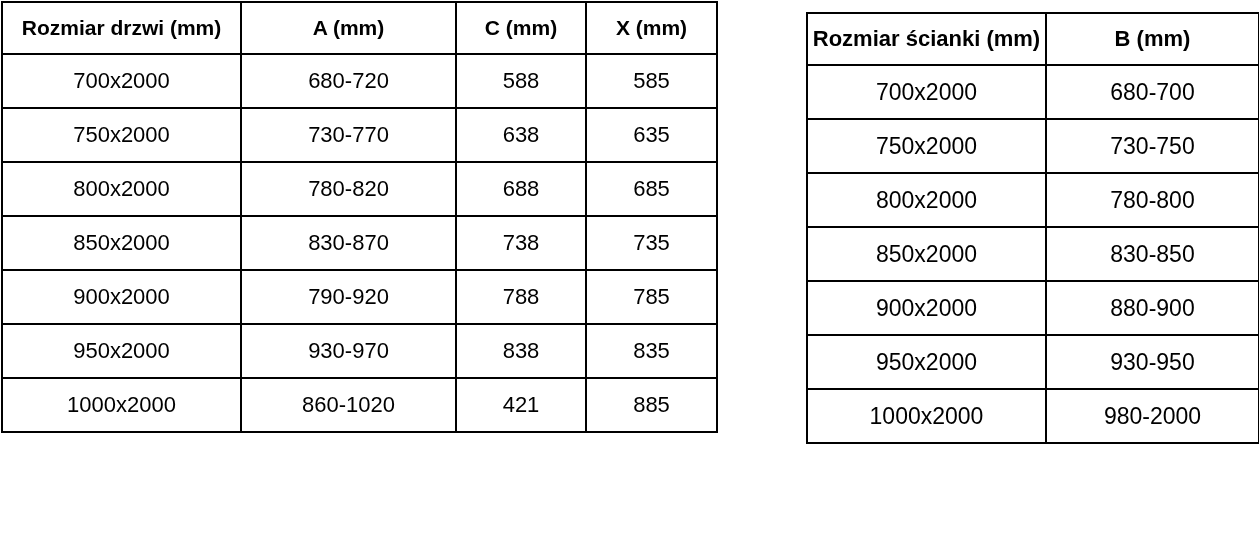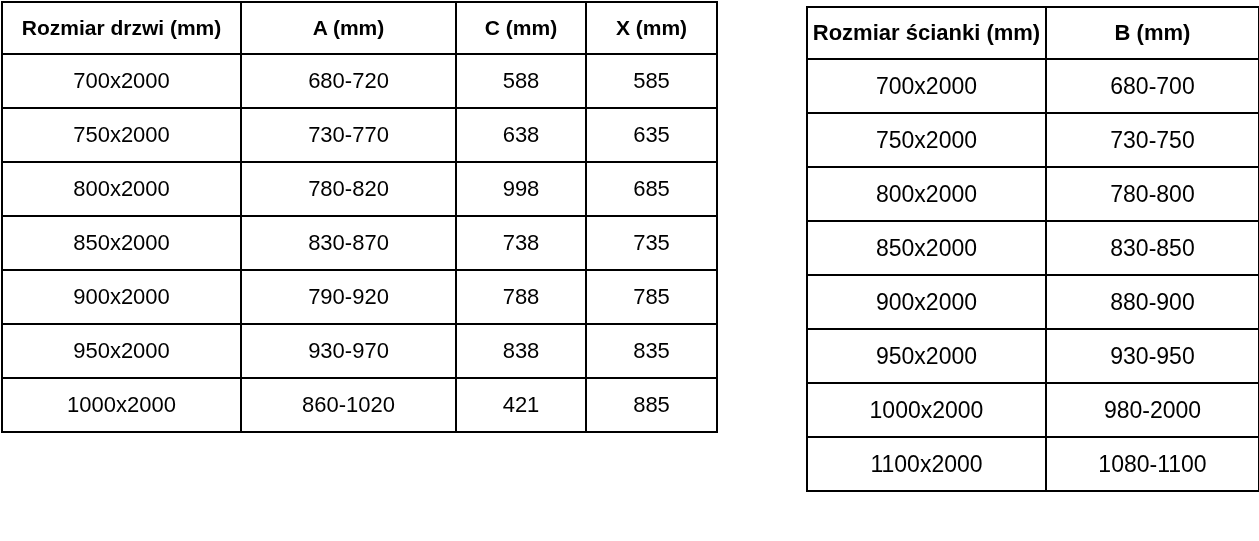--- a/index.html
+++ b/index.html
@@ -45,21 +45,21 @@
     height: 50px;
     font-size: 21px;
   }
   .door-table td {
     height: 52px;
     font-size: 22px;
     font-weight: normal;
   }
   .wall-table {
     left: 806px;
-    top: 6px;
+    top: 12px;
     width: 452px;
     border-radius: 7px;
   }
   .wall-table th {
     height: 50px;
     font-size: 22px;
   }
   .wall-table td {
     height: 52px;
     font-size: 23px;
@@ -95,21 +95,21 @@
         </tr>
         <tr>
           <td>750x2000</td>
           <td>730-770</td>
           <td>638</td>
           <td>635</td>
         </tr>
         <tr>
           <td>800x2000</td>
           <td>780-820</td>
-          <td>998</td>
+          <td>688</td>
           <td>685</td>
         </tr>
         <tr>
           <td>850x2000</td>
           <td>830-870</td>
           <td>738</td>
           <td>735</td>
         </tr>
         <tr>
           <td>900x2000</td>
@@ -165,20 +165,16 @@
           <td>880-900</td>
         </tr>
         <tr>
           <td>950x2000</td>
           <td>930-950</td>
         </tr>
         <tr>
           <td>1000x2000</td>
           <td>980-2000</td>
         </tr>
-        <tr>
-          <td>1100x2000</td>
-          <td>1080-1100</td>
-        </tr>
       </tbody>
   </table>
 
 </div>
 
 </body></html>

